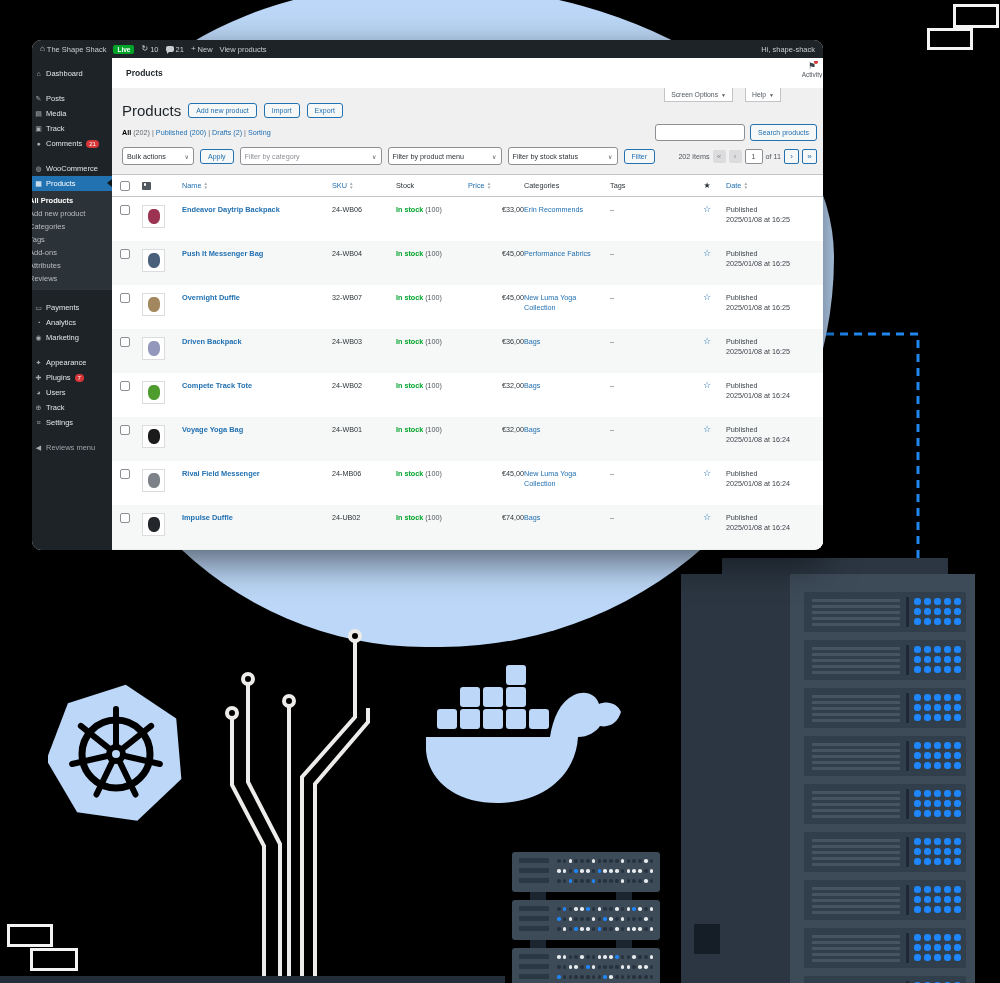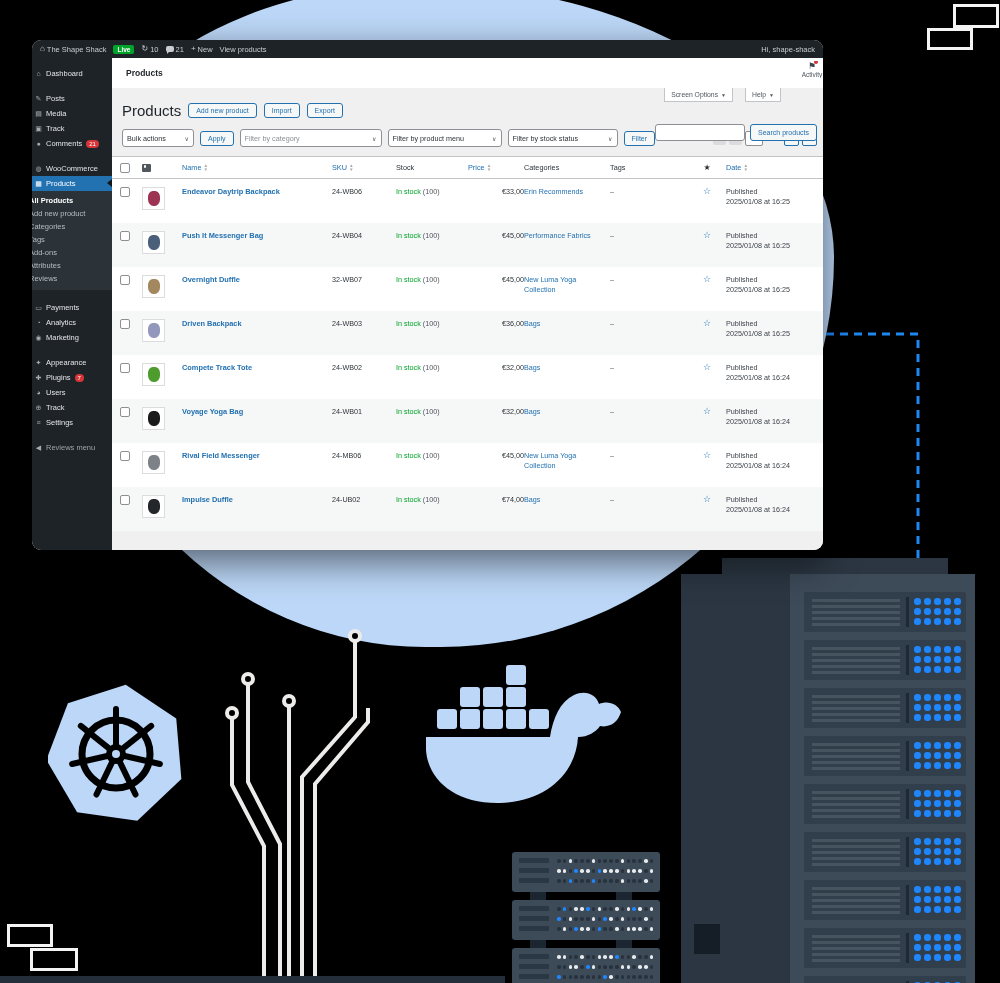--- a/index.html
+++ b/index.html
@@ -97,21 +97,21 @@
   .cb{width:8px;height:8px;border:1px solid #8c8f94;border-radius:2px;background:#fff;cursor:pointer;}
   .media-ico{width:9px;height:8px;background:#50575e;border-radius:1px;position:relative;}
   .media-ico:after{content:"";position:absolute;left:1.5px;top:1.5px;width:2.5px;height:2.5px;border-radius:50%;background:#fff;}
   .hstar{color:#2c3338;font-size:8px;}
   .trow.data{min-height:44px;box-sizing:border-box;padding-top:8px;}
   .trow.data:nth-child(odd){background:#f6f7f7;}
   .thumb{width:21px;height:21px;background:#fff;border:1px solid #dcdcde;display:flex;align-items:center;justify-content:center;}
   .thumb i{display:block;width:12px;height:15px;border-radius:40% 40% 45% 45%;}
   .pname{font-size:7.4px;font-weight:bold;color:#2271b1;cursor:pointer;line-height:1.3;padding-right:4px;}
   .cellt{font-size:7.2px;color:#2c3338;line-height:1.35;}
-  .instock{color:#00a32a;font-weight:normal;}
+  .instock{color:#00a32a;font-weight:bold;}
   .qty{color:#50575e;}
   .catlink{color:#2271b1;cursor:pointer;}
   .dash{color:#50575e;}
   .rstar{color:#2271b1;font-size:9px;cursor:pointer;line-height:1;}
   .datec{color:#3c434a;}
 
   svg{display:block;}
 </style>
 </head>
 <body>
@@ -669,20 +669,21 @@
         <span style="font-size:5px;">▼</span>
       </div>
 
       <div id="head-row">
         <span id="page-title">Products</span>
         <button class="btn">Add new product</button>
         <button class="btn">Import</button>
         <button class="btn">Export</button>
       </div>
 
+      <div id="views-row"><a class="cur">All <span style="font-weight: normal; color: rgb(100, 105, 112);">(202)</span></a><span> | </span><a>Published <span style="font-weight: normal; color: rgb(34, 113, 177);">(200)</span></a><span> | </span><a>Drafts <span style="font-weight: normal; color: rgb(34, 113, 177);">(2)</span></a><span> | </span><a>Sorting</a></div>
 
       <div id="search-area">
         <div id="search-input"></div>
         <button class="btn">Search products</button>
       </div>
 
       <div id="filter-row">
         <div class="select" style="width:62px;">
           <span>Bulk actions</span>
           <span class="chev">∨</span>

